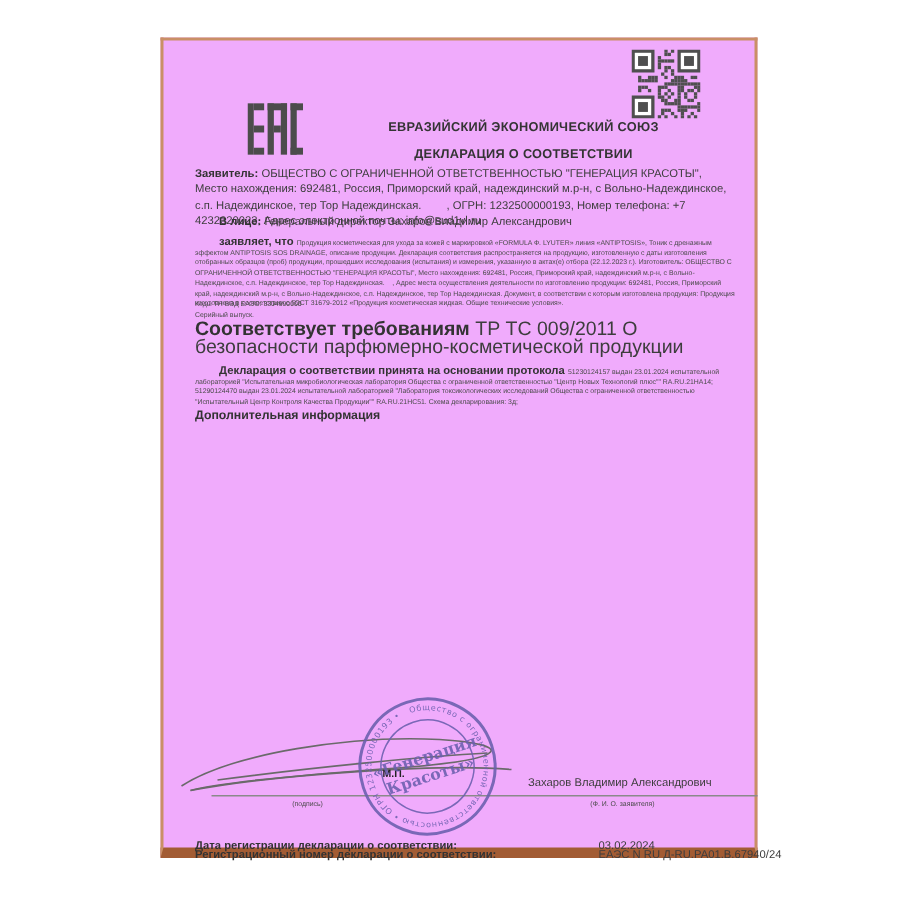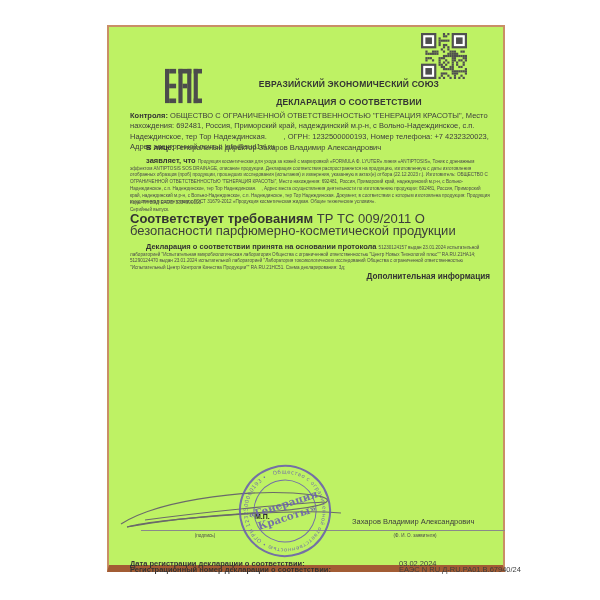--- a/index.html
+++ b/index.html
@@ -2,40 +2,40 @@
 <html><head>
 <meta charset="utf-8">
 <style>
   html,body{margin:0;padding:0;}
   body{
     width:600px;height:600px;position:relative;background:#ffffff;
     font-family:"Liberation Sans",sans-serif;color:#3d3d3d;
   }
   .page{
     position:absolute;left:107px;top:25px;width:398px;height:547px;
-    background:#bef264;border:2px solid #c98f66;border-bottom:7px solid #a25c34;
+    background:#f0abfc;border:2px solid #c98f66;border-bottom:7px solid #a25c34;
     box-sizing:border-box;
   }
   .abs{position:absolute;}
   .eac-logo{left:56px;top:41px;width:37px;height:36px;}
   .qr{left:312px;top:6px;width:46px;height:46px;}
   .hdr{left:90px;top:52px;width:300px;text-align:center;font-weight:bold;font-size:8.5px;letter-spacing:.2px;color:#343434;}
   .hdr .t2{margin-top:8px;}
   .blk{left:21px;width:360px;font-size:7.5px;line-height:10.4px;}
   .b{font-weight:bold;color:#333;}
   .applicant{top:84px;}
   .inperson{top:116px;margin-left:16px;}
   .declares{top:131px;line-height:5.7px;}
   .fine{font-size:4.6px;line-height:5.7px;color:#4a4a4a;}
   .lblmid{font-size:7.5px;margin-left:16px;}
   .tnved{top:173px;}
   .serial{top:179.5px;}
   .compliance{top:186px;font-size:13px;line-height:11.5px;}
   .basis{top:217px;line-height:5.7px;}
-  .addinfo{top:245px;font-size:8.2px;text-align:right;}
+  .addinfo{top:245px;font-size:8.2px;}
   .validity{top:274px;font-size:8.2px;line-height:11.5px;}
   .validity .suffix{display:block;}
   .sig-svg{left:6px;top:455px;width:238px;height:58px;}
   .mp{left:146px;top:486px;font-size:7px;font-weight:bold;color:#222;z-index:1;}
   .stamp{left:128px;top:436px;width:96px;height:96px;z-index:2;opacity:.88;transform:rotate(-18deg);}
   .sig-name{left:243px;top:490px;width:240px;font-size:7.5px;z-index:3;}
   .sig-line{left:32px;top:503px;width:364px;border-top:1px solid #8a8a8a;height:0;}
   .cap{font-size:4.6px;color:#4a4a4a;top:506px;text-align:center;}
   .cap1{left:58px;width:76px;}
   .cap2{left:248px;width:116px;}
@@ -205,21 +205,21 @@
         </g>
     </svg>
   </div>
 
   <div class="abs hdr">
     <div class="t1">ЕВРАЗИЙСКИЙ ЭКОНОМИЧЕСКИЙ СОЮЗ</div>
     <div class="t2">ДЕКЛАРАЦИЯ О СООТВЕТСТВИИ</div>
   </div>
 
   <div class="abs blk applicant">
-    <span class="b">Контроля:</span>
+    <span class="b">Заявитель:</span>
     <span>ОБЩЕСТВО С ОГРАНИЧЕННОЙ ОТВЕТСТВЕННОСТЬЮ "ГЕНЕРАЦИЯ КРАСОТЫ", Место нахождения: 692481, Россия, Приморский край, надеждинский м.р-н, с Вольно-Надеждинское, с.п. Надеждинское, тер Тор Надеждинская.&nbsp;&nbsp;&nbsp;&nbsp;&nbsp;&nbsp;&nbsp;&nbsp;, ОГРН: 1232500000193, Номер телефона: +7 4232320023, Адрес электронной почты: info@sud1vl.ru</span>
   </div>
 
   <div class="abs blk inperson">
     <span class="b">В лице:</span>
     <span>Генеральный директор Захаров Владимир Александрович</span>
   </div>
 
   <div class="abs blk declares">
     <span class="b lblmid">заявляет, что</span>

